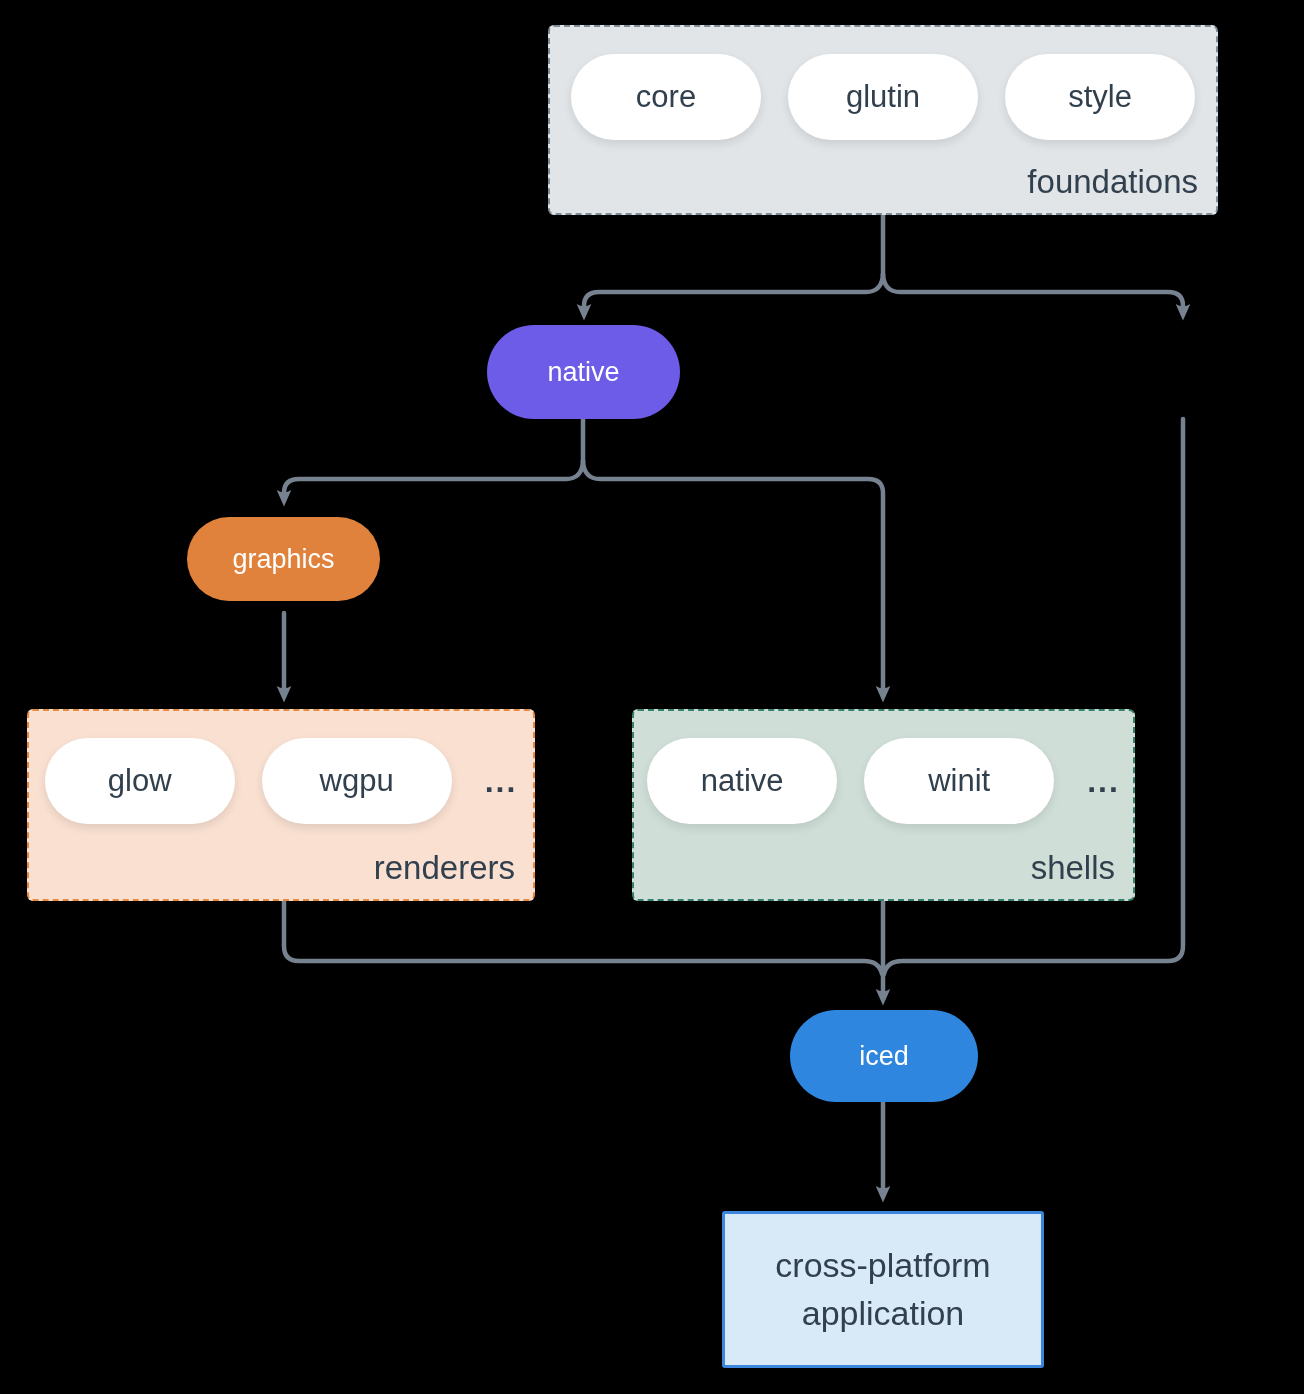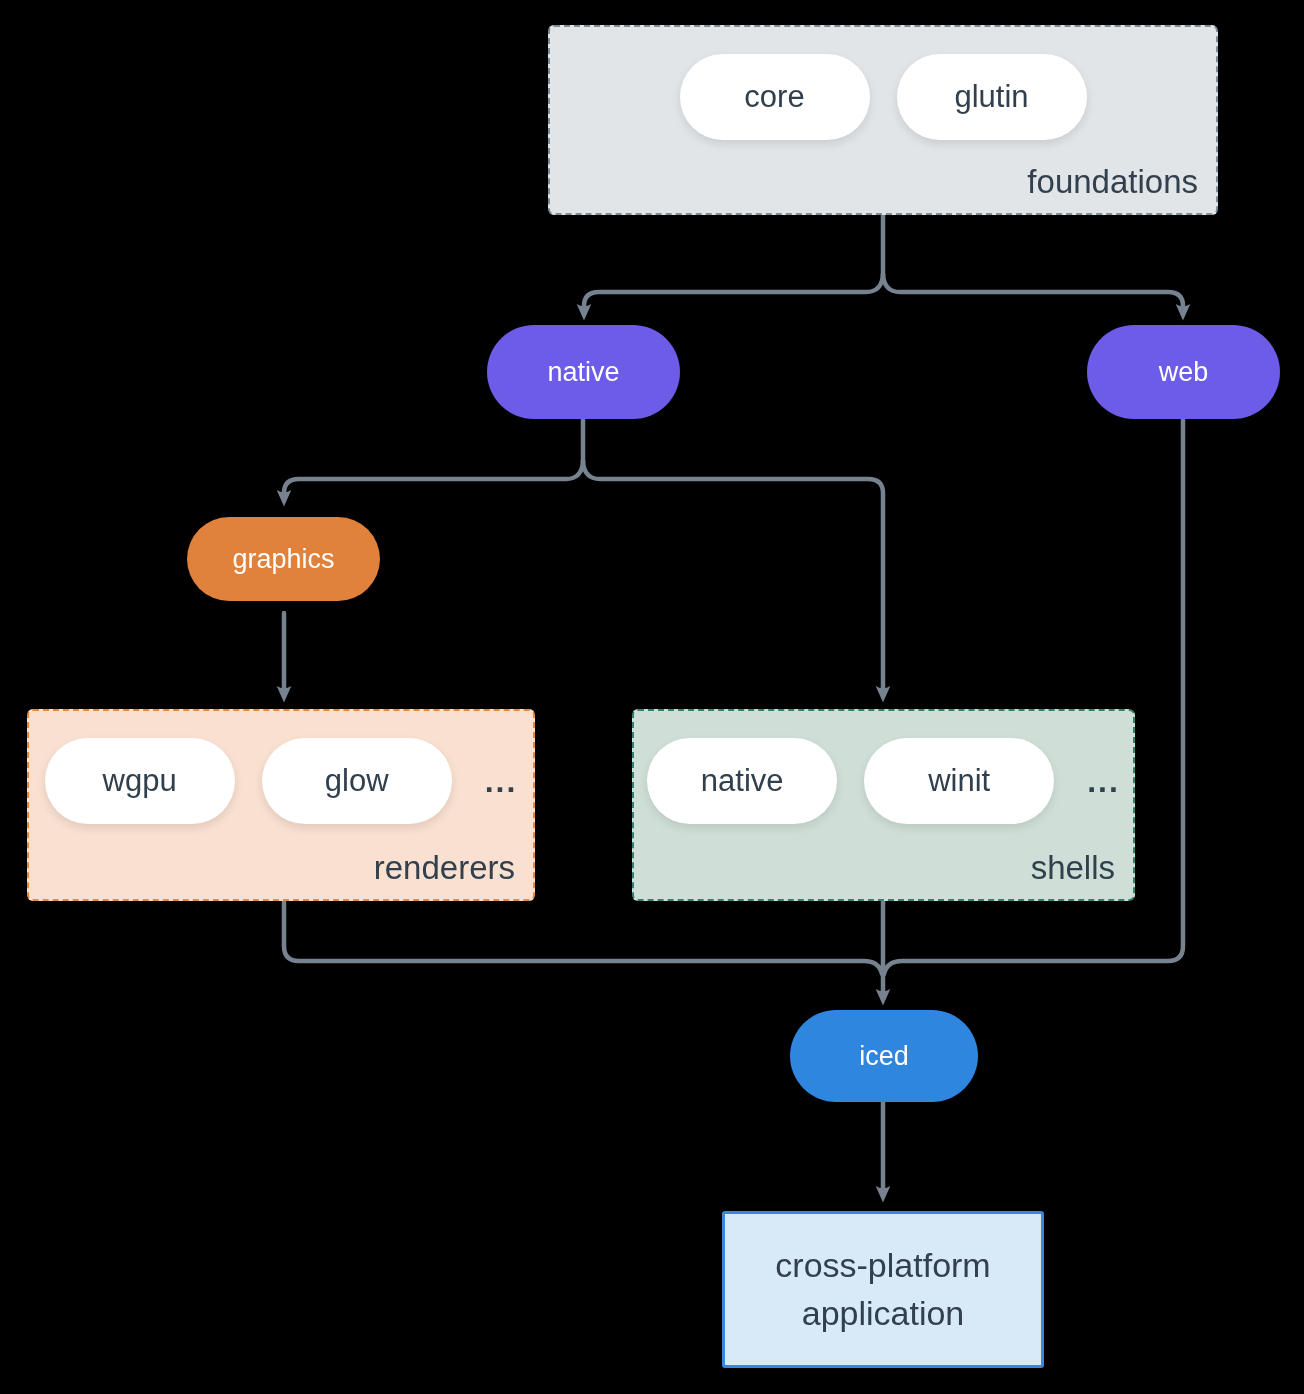--- a/index.html
+++ b/index.html
@@ -85,33 +85,33 @@
       <path marker-end="url(#arrow)" d="M883,901 L883,999"></path>
 
       <path marker-end="url(#arrow)" d="M883,1102 L883,1196"></path>
     </g>
   </svg>
 
   <div class="group group-foundations">
     <div class="pill-row">
       <div class="pill">core</div>
       <div class="pill">glutin</div>
+      <div class="pill">style</div>
     </div>
     <div class="group-label">foundations</div>
   </div>
 
   <div class="node node-native">native</div>
-  <div class="node node-web">web</div>
 
   <div class="node node-graphics">graphics</div>
 
   <div class="group group-renderers">
     <div class="pill-row">
+      <div class="pill">glow</div>
       <div class="pill">wgpu</div>
-      <div class="pill">glow</div>
       <div class="ellipsis">...</div>
     </div>
     <div class="group-label">renderers</div>
   </div>
 
   <div class="group group-shells">
     <div class="pill-row">
       <div class="pill">native</div>
       <div class="pill">winit</div>
       <div class="ellipsis">...</div>

